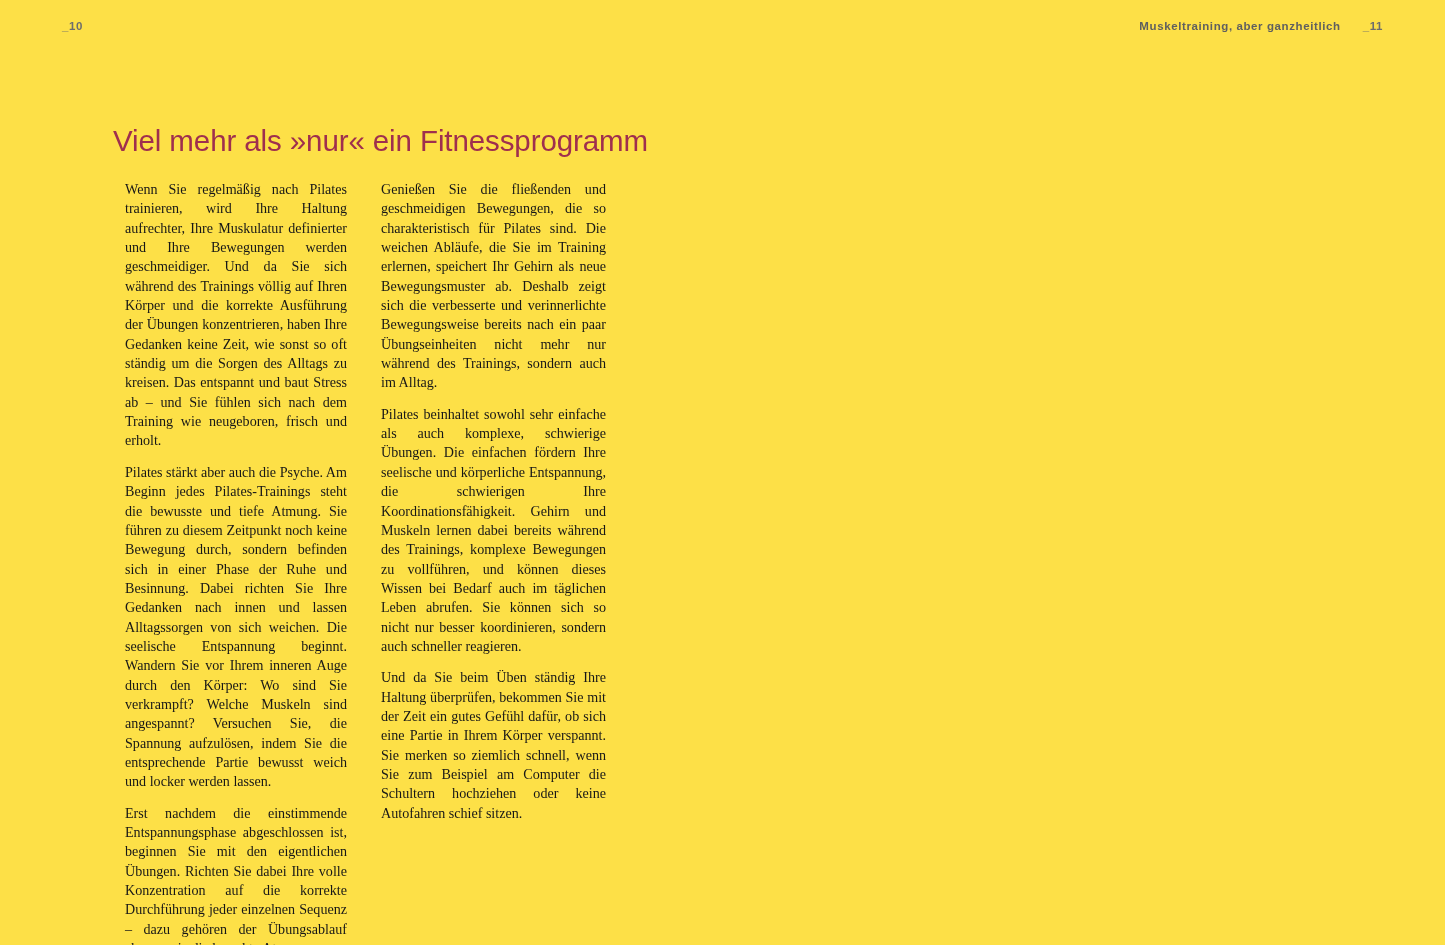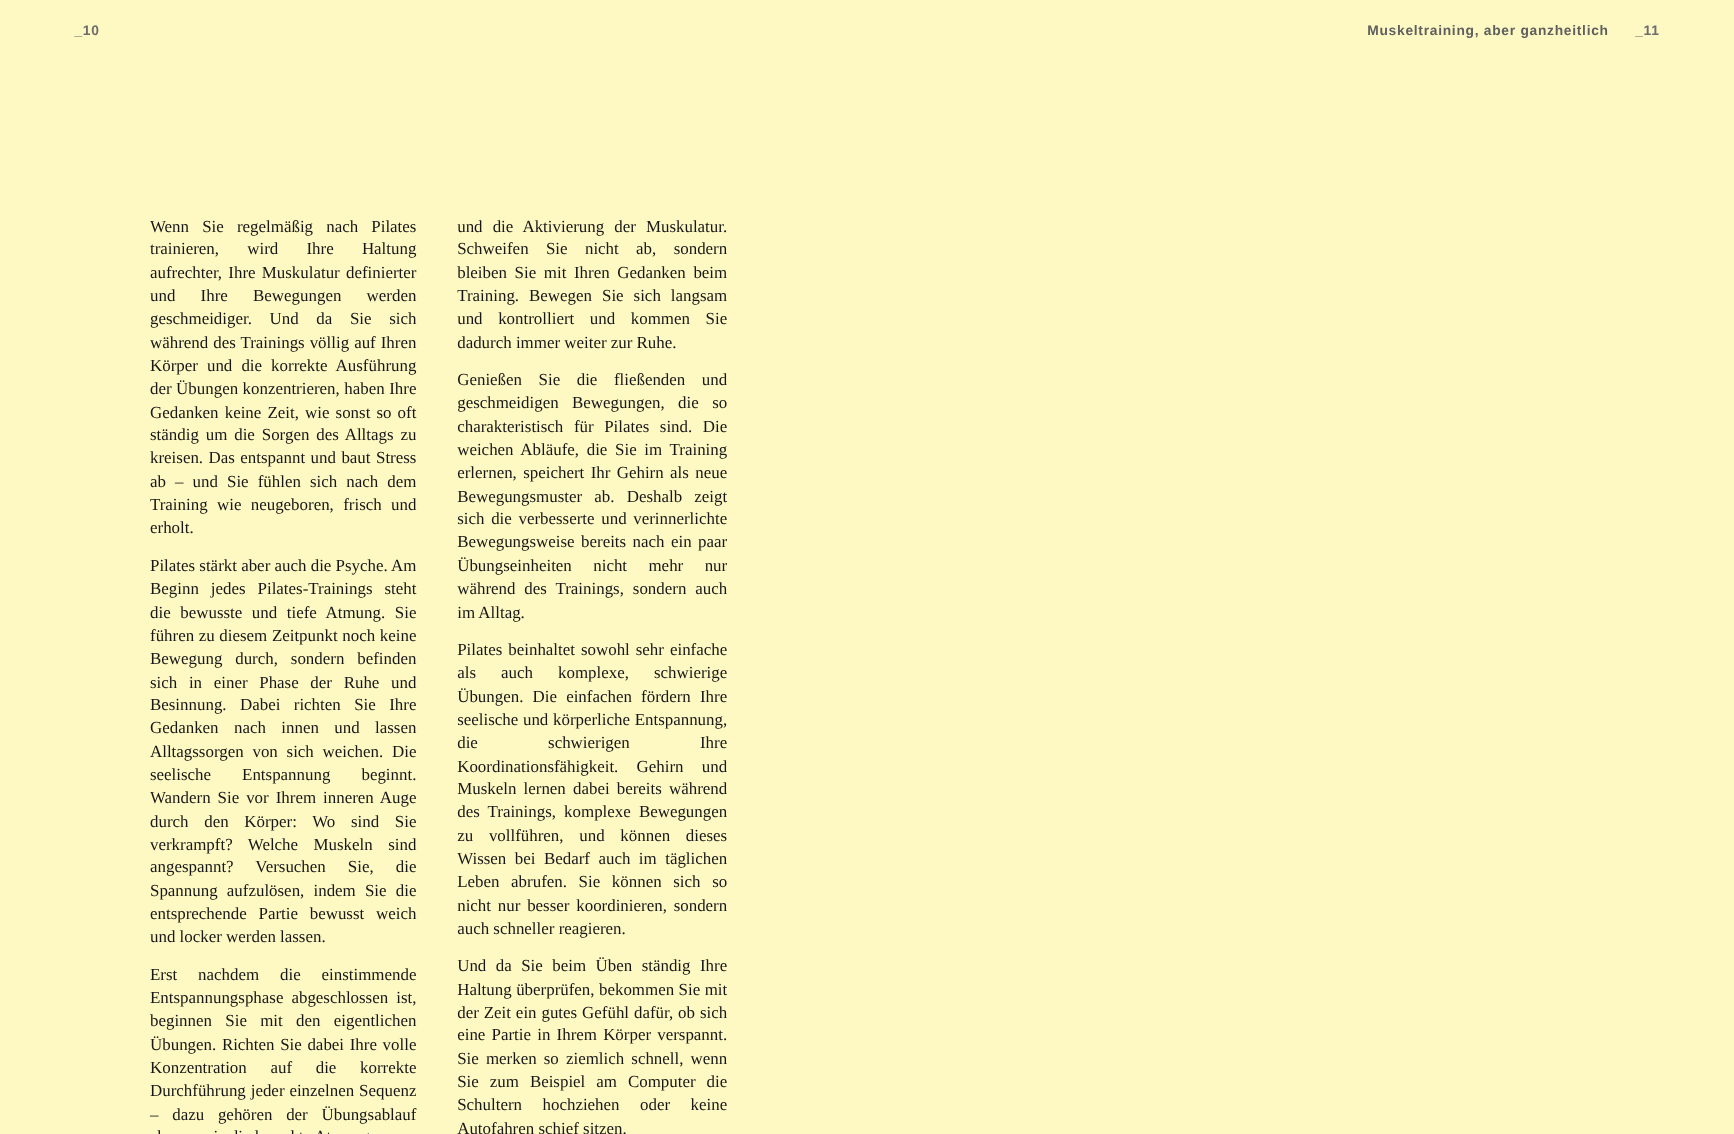--- a/index.html
+++ b/index.html
@@ -12,21 +12,21 @@
     height: 945px;
     overflow: hidden;
     font-family: "Liberation Serif", serif;
     color: #1a1a1a;
   }
 
   #page {
     position: relative;
     width: 1445px;
     height: 945px;
-    background: #fef9c3;
+    background: #fde047;
   }
 
   
   .runhead {
     position: absolute;
     top: 20px;
     font-family: "Liberation Sans", sans-serif;
     font-size: 11.5px;
     letter-spacing: 0.6px;
     color: #6d6d6d;
@@ -102,29 +102,29 @@
 
   <div class="runhead" id="folio-left">_10</div>
 
   <div class="runhead" id="runhead-right">
     <span id="runhead-title">Muskeltraining, aber ganzheitlich</span>
     <span id="folio-right">_11</span>
   </div>
 
   <div class="pane" id="left-pane">
 
+    <h1 id="headline">Viel mehr als »nur« ein Fitnessprogramm</h1>
 
     <div class="col" id="col1">
       <p>Wenn Sie regelmäßig nach Pilates trainieren, wird Ihre Haltung aufrechter, Ihre Muskulatur definierter und Ihre Bewegungen werden geschmeidiger. Und da Sie sich während des Trainings völlig auf Ihren Körper und die korrekte Ausführung der Übungen konzentrieren, haben Ihre Gedanken keine Zeit, wie sonst so oft ständig um die Sorgen des Alltags zu kreisen. Das entspannt und baut Stress ab – und Sie fühlen sich nach dem Training wie neugeboren, frisch und erholt.</p>
       <p>Pilates stärkt aber auch die Psyche. Am Beginn jedes Pilates-Trainings steht die bewusste und tiefe Atmung. Sie führen zu diesem Zeitpunkt noch keine Bewegung durch, sondern befinden sich in einer Phase der Ruhe und Besinnung. Dabei richten Sie Ihre Gedanken nach innen und lassen Alltagssorgen von sich weichen. Die seelische Entspannung beginnt. Wandern Sie vor Ihrem inneren Auge durch den Körper: Wo sind Sie verkrampft? Welche Muskeln sind angespannt? Versuchen Sie, die Spannung aufzulösen, indem Sie die entsprechende Partie bewusst weich und locker werden lassen.</p>
       <p>Erst nachdem die einstimmende Entspannungsphase abgeschlossen ist, beginnen Sie mit den eigentlichen Übungen. Richten Sie dabei Ihre volle Konzentration auf die korrekte Durchführung jeder einzelnen Sequenz – dazu gehören der Übungsablauf ebenso wie die korrekte Atmung</p>
     </div>
 
     <div class="col" id="col2">
-      <p>und die Aktivierung der Muskulatur. Schweifen Sie nicht ab, sondern bleiben Sie mit Ihren Gedanken beim Training. Bewegen Sie sich langsam und kontrolliert und kommen Sie dadurch immer weiter zur Ruhe.</p>
       <p>Genießen Sie die fließenden und geschmeidigen Bewegungen, die so charakteristisch für Pilates sind. Die weichen Abläufe, die Sie im Training erlernen, speichert Ihr Gehirn als neue Bewegungsmuster ab. Deshalb zeigt sich die verbesserte und verinnerlichte Bewegungsweise bereits nach ein paar Übungseinheiten nicht mehr nur während des Trainings, sondern auch im Alltag.</p>
       <p>Pilates beinhaltet sowohl sehr einfache als auch komplexe, schwierige Übungen. Die einfachen fördern Ihre seelische und körperliche Entspannung, die schwierigen Ihre Koordinationsfähigkeit. Gehirn und Muskeln lernen dabei bereits während des Trainings, komplexe Bewegungen zu vollführen, und können dieses Wissen bei Bedarf auch im täglichen Leben abrufen. Sie können sich so nicht nur besser koordinieren, sondern auch schneller reagieren.</p>
       <p>Und da Sie beim Üben ständig Ihre Haltung überprüfen, bekommen Sie mit der Zeit ein gutes Gefühl dafür, ob sich eine Partie in Ihrem Körper verspannt. Sie merken so ziemlich schnell, wenn Sie zum Beispiel am Computer die Schultern hochziehen oder keine Autofahren schief sitzen.</p>
     </div>
   </div>
 
   <div class="pane" id="right-pane">
 
     
 

